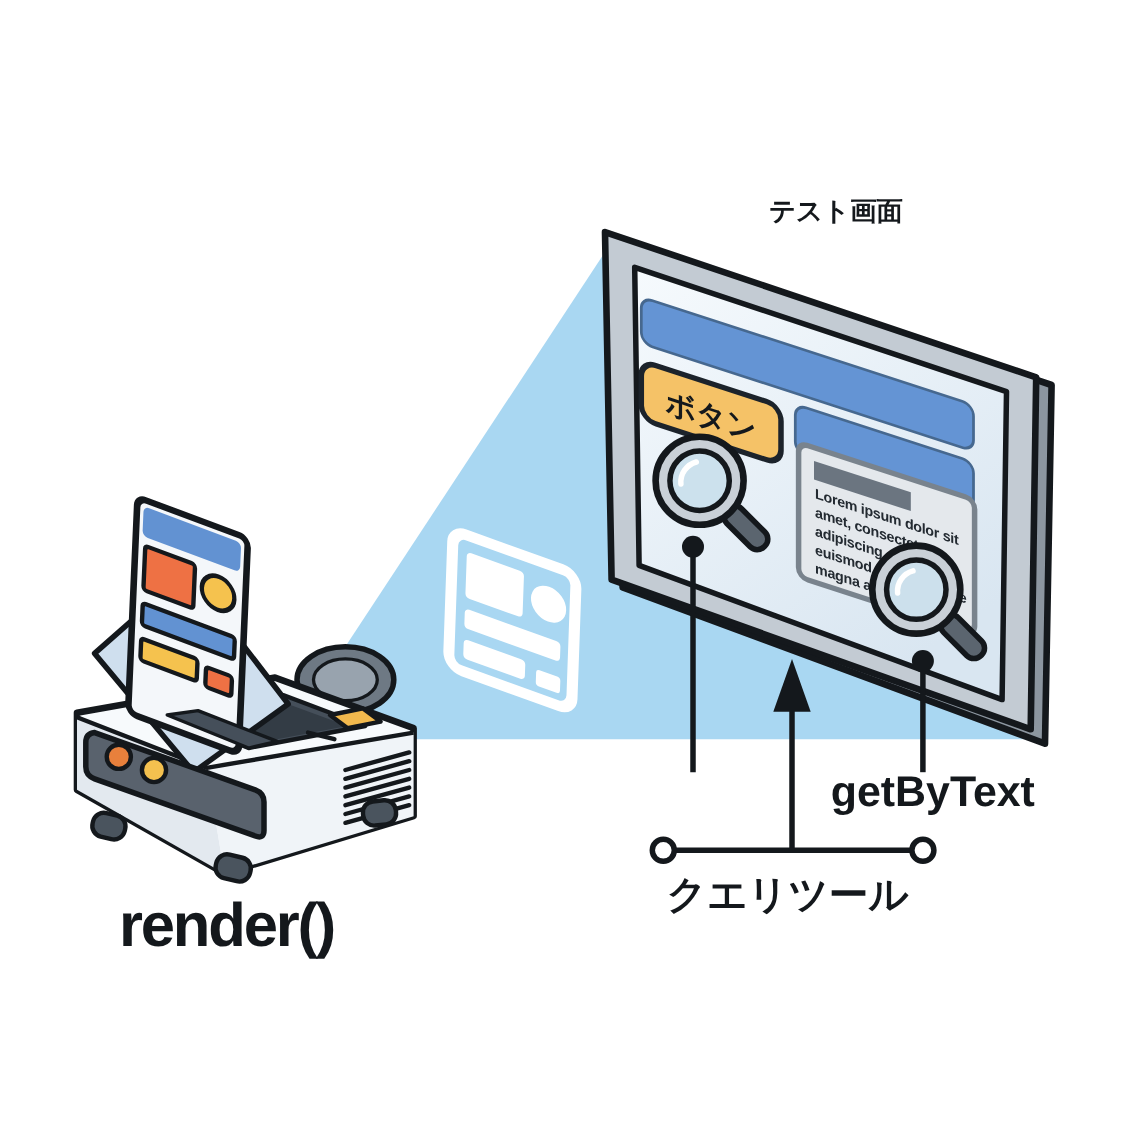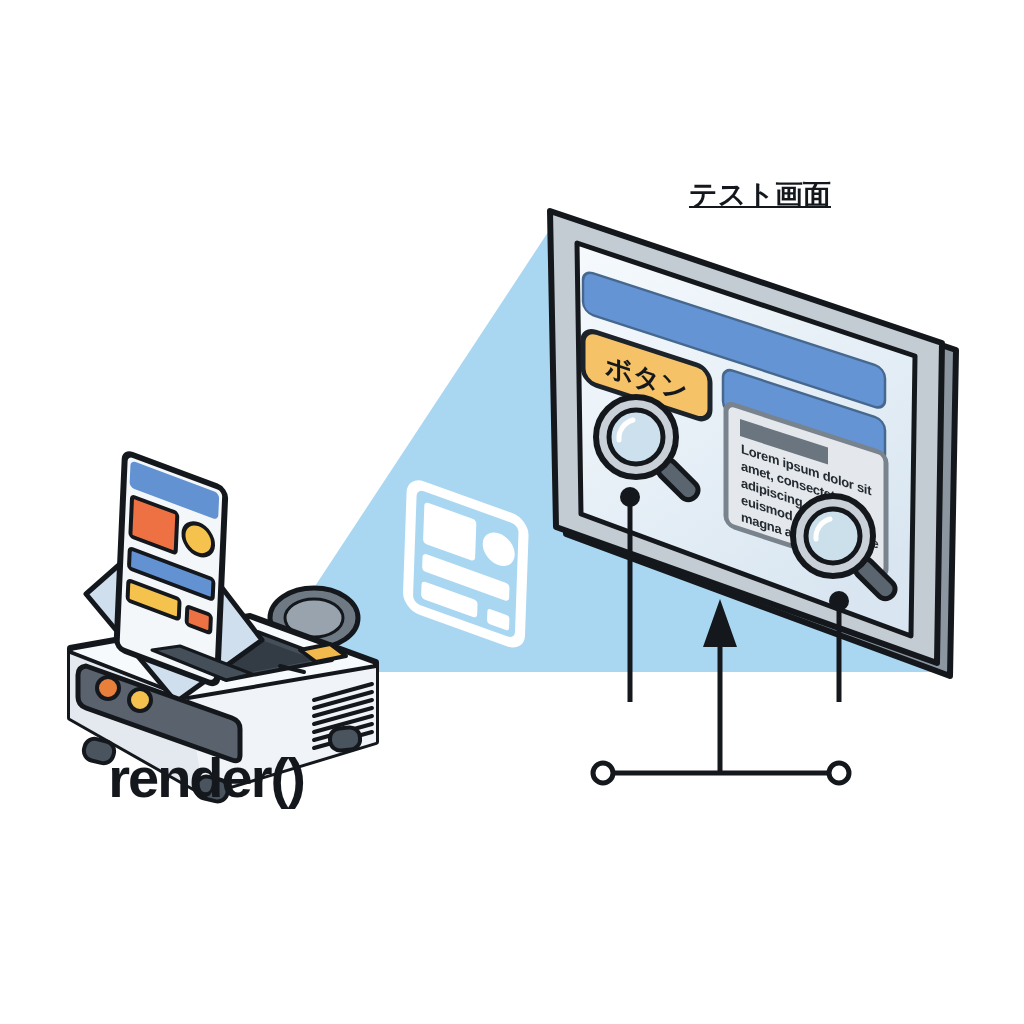--- a/index.html
+++ b/index.html
@@ -1,22 +1,22 @@
 <!DOCTYPE html>
 <html><head>
 <meta charset="utf-8">
 <style>
   html,body{margin:0;padding:0;background:#ffffff;}
   .stage{position:relative;width:1024px;height:1024px;overflow:hidden;background:#fff;
          font-family:"Liberation Sans","DejaVu Sans",sans-serif;}
   .stage svg{position:absolute;left:0;top:0;}
   .lbl{position:absolute;color:#14181c;font-weight:bold;text-align:center;white-space:nowrap;}
   .lbl-component{left:62px;top:390px;width:252px;font-size:36px;}
-  .lbl-screen-title{left:660px;top:176px;width:200px;font-size:28px;text-decoration:underline;}
-  .lbl-render{left:100px;top:745px;width:212px;font-size:56px;letter-spacing:-2px;text-align:center;}
+  .lbl-screen-title{left:660px;top:176px;width:200px;font-size:24px;}
+  .lbl-render{left:100px;top:808px;width:212px;font-size:56px;letter-spacing:-2px;text-align:center;}
   .lbl-getbyrole{left:487px;top:699px;width:220px;font-size:39px;}
   .lbl-getbytext{left:738px;top:699px;width:220px;font-size:39px;}
   .lbl-querytool{left:606px;top:789px;width:220px;font-size:36px;}
   .btn-label{position:absolute;left:0;top:0;width:127px;text-align:center;
              transform:translate(583px,340px) skewY(18deg);transform-origin:0 0;
              font-size:27px;font-weight:bold;color:#14181c;}
   .lorem-text{position:absolute;left:0;top:0;width:140px;
               transform:translate(741px,441px) skewY(18deg);transform-origin:0 0;
               font-size:13px;line-height:1.3;font-weight:bold;letter-spacing:-0.3px;color:#232a31;}
   .overlay{pointer-events:none;}
@@ -98,20 +98,22 @@
         <rect x="196" y="778" width="32" height="22" rx="10" transform="rotate(14 212 789)"></rect>
         <rect x="330" y="728" width="30" height="22" rx="10" transform="rotate(-6 345 739)"></rect>
       </g>
     </g>
   </svg>
 
   <div class="lbl lbl-screen-title">テスト画面</div>
   <div class="lbl lbl-render">render()</div>
   <div class="btn-label">ボタン</div>
   <div class="lorem-text">Lorem ipsum dolor sit amet, consectetuer adipiscing elit, sed do euismod tempor labore magna aliqua.</div>
+  <div class="lbl lbl-getbytext">getByText</div>
+  <div class="lbl lbl-querytool">クエリツール</div>
 
   <svg class="overlay" width="1024" height="1024" viewBox="0 0 1024 1024">
 
     <g>
       <g transform="rotate(45 636 437)">
         <rect x="672" y="428" width="48" height="19" rx="9" fill="#5b656f" stroke="#14181c" stroke-width="5"></rect>
       </g>
       <circle cx="636" cy="437" r="40" fill="#c9d0d7" stroke="#14181c" stroke-width="6"></circle>
       <circle cx="636" cy="437" r="27" fill="#cde6f4" fill-opacity="0.78" stroke="#14181c" stroke-width="5"></circle>
       <path d="M619,440 A19,19 0 0 1 633,420" fill="none" stroke="#ffffff" stroke-width="5" stroke-linecap="round"></path>

